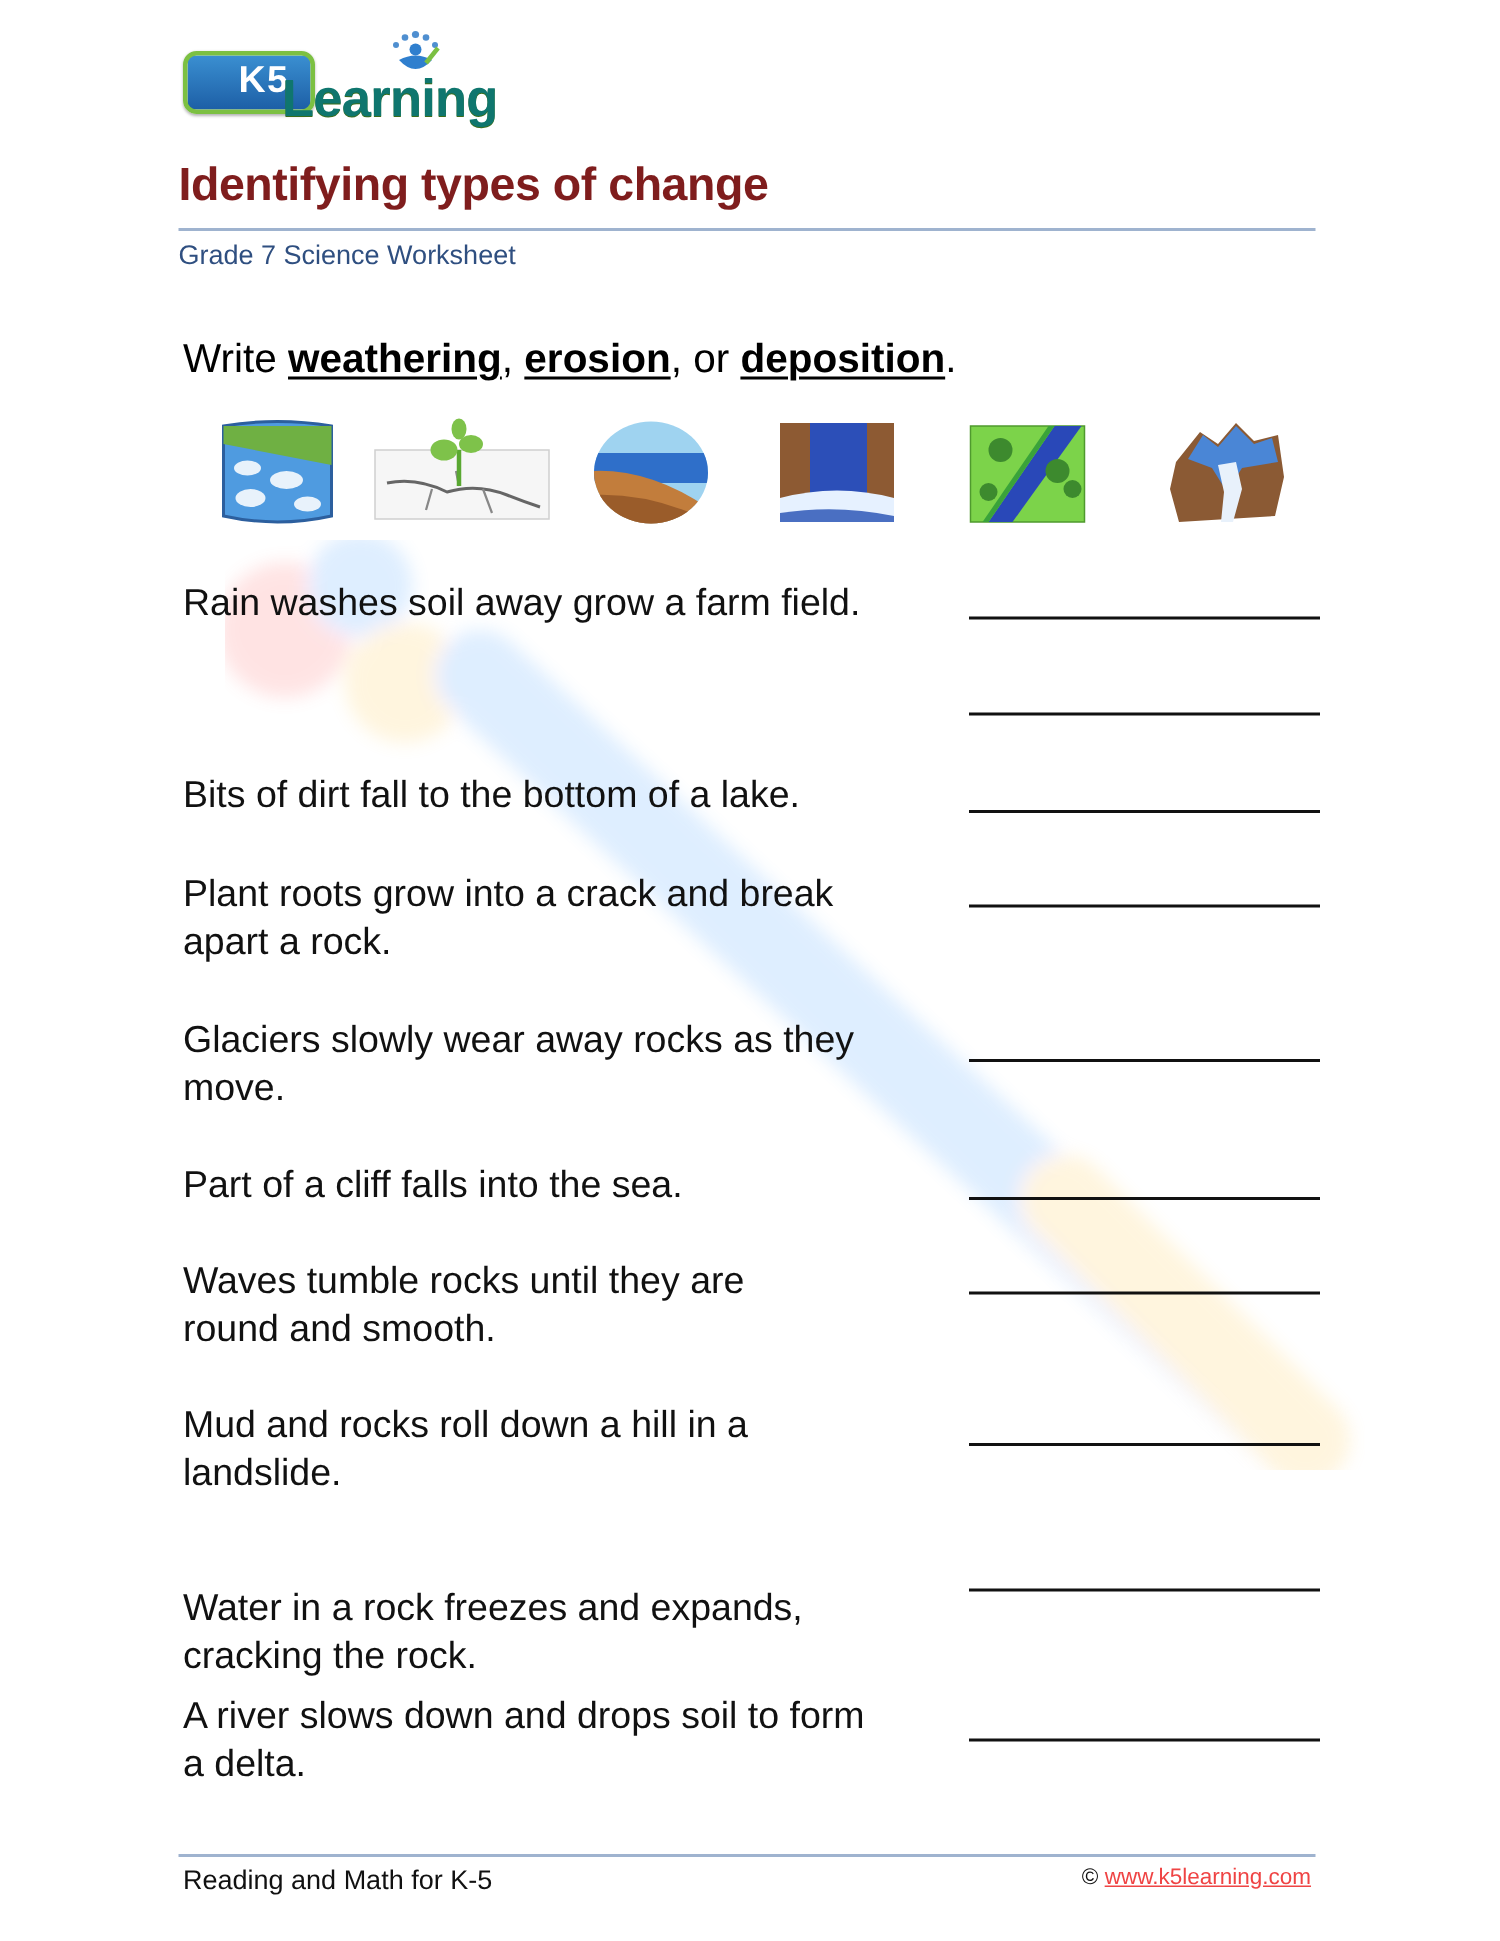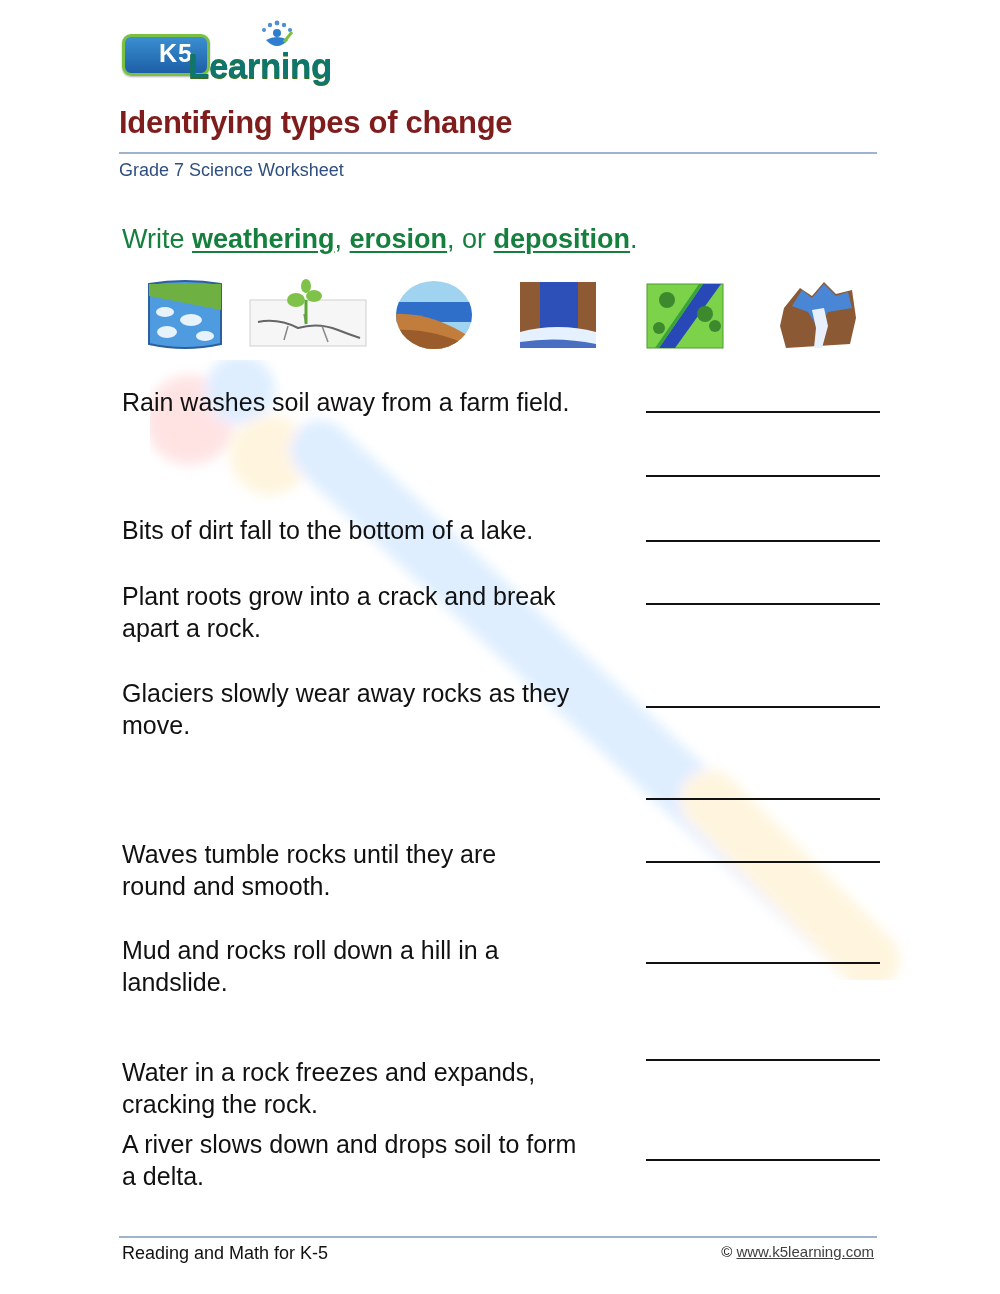--- a/index.html
+++ b/index.html
@@ -19,35 +19,35 @@
   .logo .word { position: absolute; left: 66px; top: 12px; font-size: 35px; font-weight: bold;
                 color: #0f766e; letter-spacing: -0.5px; text-shadow: 0 1px 0 #3c6d1a; margin-top: 14px; }
   .logo .runner { position: absolute; left: 134px; top: 0; }
 
   
   .title { position: absolute; left: 119px; top: 105px; font-size: 31px; font-weight: bold; color: #7f1d1d; letter-spacing: -0.3px; }
   .title-rule { position: absolute; left: 119px; top: 152px; width: 758px; height: 2px; background: #9fb3cf; }
   .subtitle { position: absolute; left: 119px; top: 160px; font-size: 18px; color: #2f4f80; }
 
   
-  .instructions { position: absolute; left: 122px; top: 224px; font-size: 27px; color: #15803d; }
+  .instructions { position: absolute; left: 122px; top: 224px; font-size: 27px; color: #000000; }
   .instructions b { text-decoration: underline; text-decoration-thickness: 2px; text-underline-offset: 3px; }
 
   
   .img { position: absolute; top: 278px; width: 80px; height: 74px; }
 
   
   .q { position: absolute; left: 122px; font-size: 25px; line-height: 32px; color: #111; width: 480px; }
   .line { position: absolute; left: 646px; width: 234px; height: 2px; background: #111; }
 
   
   .footer-rule { position: absolute; left: 119px; top: 1236px; width: 758px; height: 2px; background: #9fb3cf; }
   .footer-left { position: absolute; left: 122px; top: 1243px; font-size: 18px; color: #111; }
   .footer-right { position: absolute; right: 126px; top: 1243px; font-size: 15px; color: #111; }
-  .footer-right a { color: #404040; text-decoration: underline; }
+  .footer-right a { color: #ef4444; text-decoration: underline; }
 </style>
 </head>
 <body>
 
 <div class="page">
 
   <svg class="watermark" viewBox="0 0 760 620">
     <defs>
       <filter id="blur">
           <feGaussianBlur stdDeviation="6"></feGaussianBlur>
@@ -134,34 +134,35 @@
     <circle cx="60" cy="36" r="8" fill="#3d8a2e"></circle>
     <circle cx="70" cy="48" r="6" fill="#3d8a2e"></circle>
   </svg>
 
   <svg class="img" style="left:778px" viewBox="0 0 80 74">
     <path d="M6 30 L22 10 L34 18 L46 4 L58 16 L74 12 L78 40 L72 66 L8 70 L2 48 Z" fill="#8b5a34"></path>
     <path d="M14 28 L24 12 L34 20 L46 6 L58 18 L70 14 L74 30 L50 34 L40 50 L30 34 Z" fill="#4a86d6"></path>
     <path d="M34 32 L46 30 L50 48 L44 70 L36 70 L38 50 Z" fill="#e8f1fb"></path>
   </svg>
 
-  <div class="q" style="top:386px">Rain washes soil away from a farm field.</div>
+  <div class="q" style="top:386px">Rain washes soil away grow a farm field.</div>
   <div class="line" style="top:411px"></div>
 
   <div class="line" style="top:475px"></div>
 
   <div class="q" style="top:514px">Bits of dirt fall to the bottom of a lake.</div>
   <div class="line" style="top:540px"></div>
 
   <div class="q" style="top:580px; width:440px">Plant roots grow into a crack and break apart a rock.</div>
   <div class="line" style="top:603px"></div>
 
   <div class="q" style="top:677px; width:460px">Glaciers slowly wear away rocks as they move.</div>
   <div class="line" style="top:706px"></div>
 
+  <div class="q" style="top:774px">Part of a cliff falls into the sea.</div>
   <div class="line" style="top:798px"></div>
 
   <div class="q" style="top:838px; width:440px">Waves tumble rocks until they are round and smooth.</div>
   <div class="line" style="top:861px"></div>
 
   <div class="q" style="top:934px; width:450px">Mud and rocks roll down a hill in a landslide.</div>
   <div class="line" style="top:962px"></div>
 
   <div class="q" style="top:1056px; width:490px">Water in a rock freezes and expands, cracking the rock.</div>
   <div class="line" style="top:1059px"></div>

